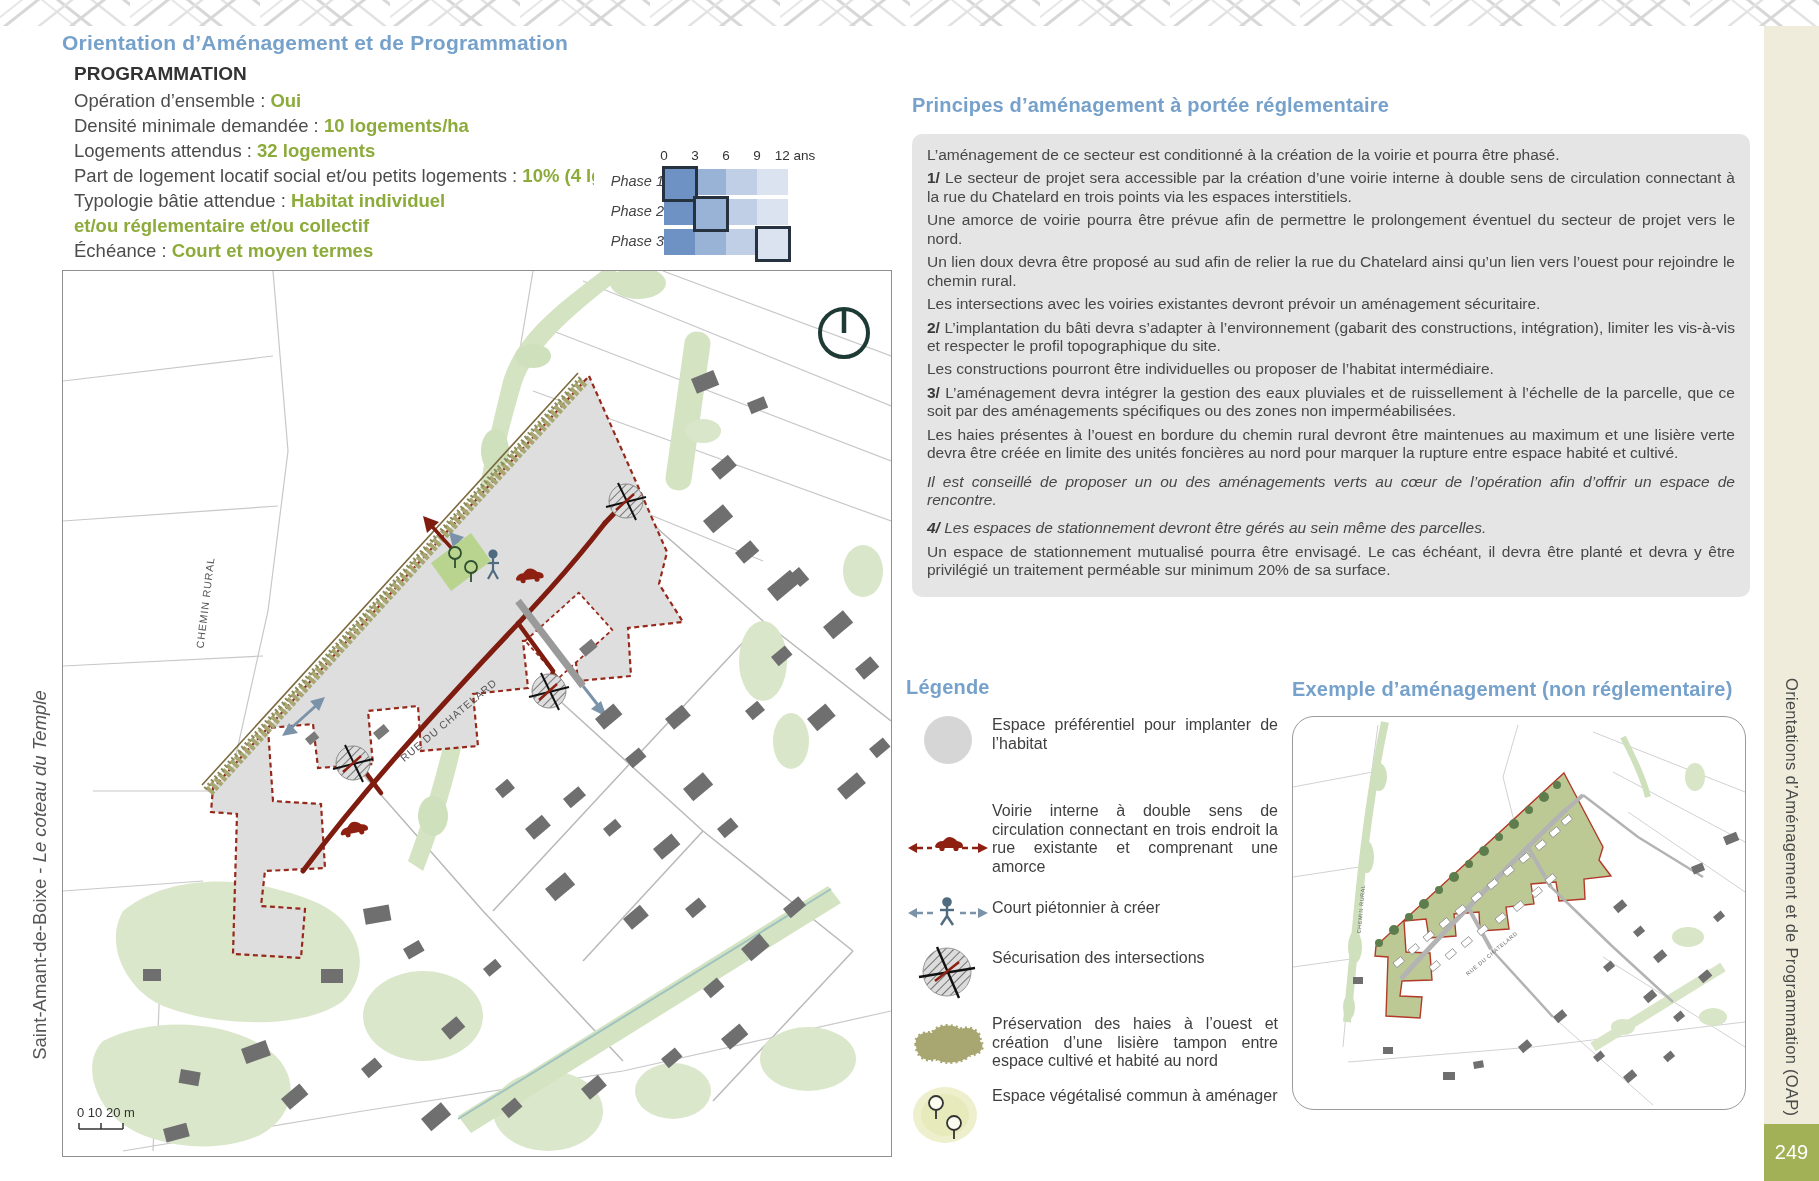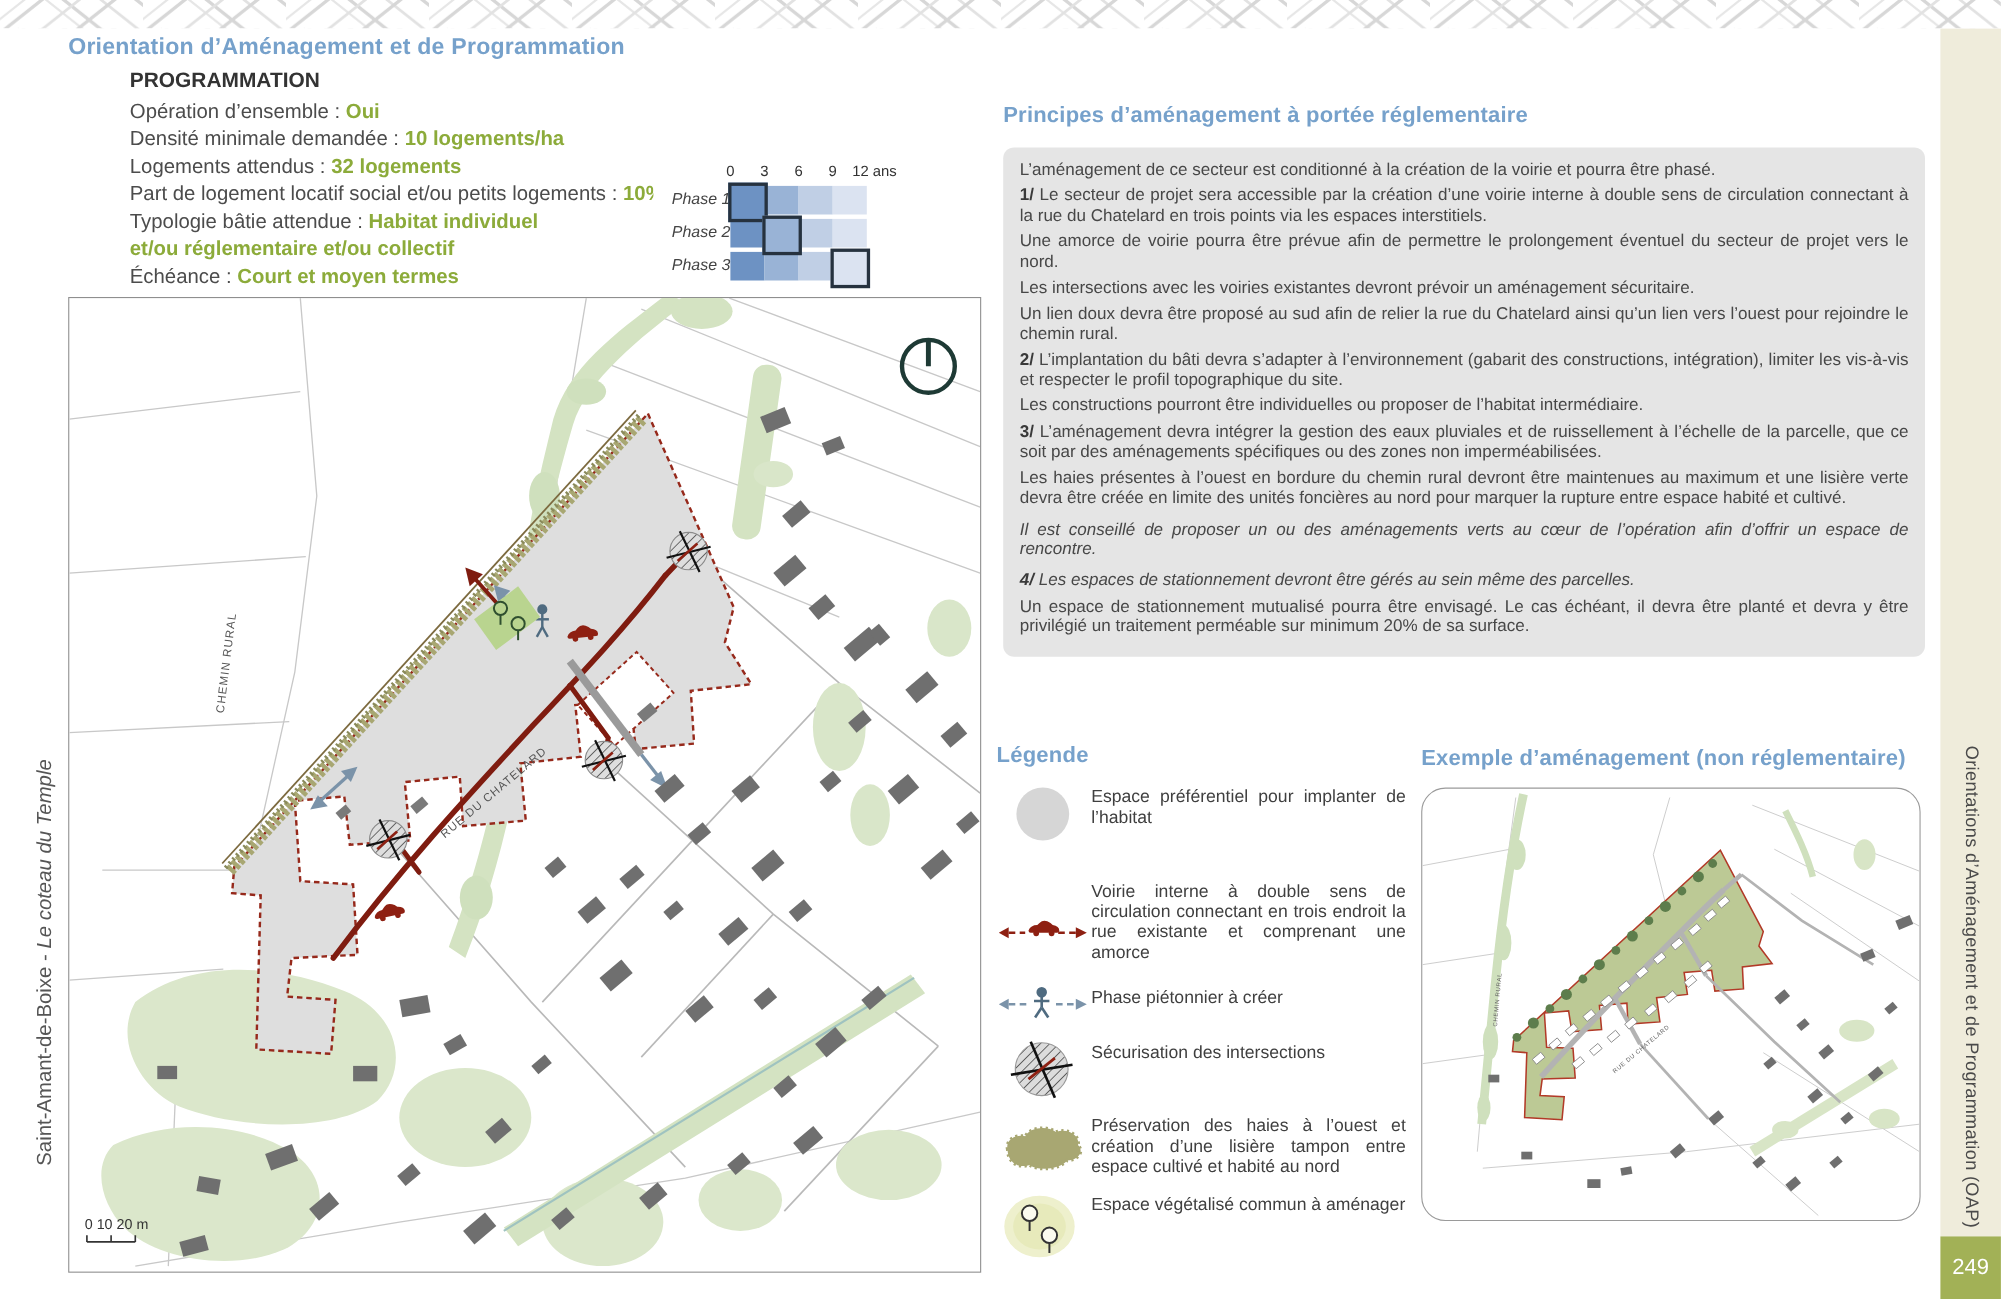--- a/index.html
+++ b/index.html
@@ -3,21 +3,21 @@
 <meta charset="utf-8">
 <style>
   html,body{margin:0;padding:0;background:#fff;}
   body{font-family:"Liberation Sans",sans-serif;color:#4c4c4c;}
   #page{position:relative;width:1819px;height:1181px;background:#fff;overflow:hidden;}
   .abs{position:absolute;}
   
   .blue-title{color:#76a1cb;font-size:21px;letter-spacing:.2px;font-weight:bold;}
   .blue-sub{color:#76a1cb;font-size:20px;letter-spacing:.2px;font-weight:bold;}
   
-  #prog{left:74px;top:61px;font-size:18.5px;line-height:25px;margin-left:44px;}
+  #prog{left:74px;top:61px;font-size:18.5px;line-height:25px;}
   #prog .heading{font-weight:bold;color:#333;font-size:19px;margin-bottom:2px;}
   .prog-row .lab{color:#4c4c4c;}
   .prog-row .val{color:#8cab3a;font-weight:bold;}
   
   #phase-chart{left:594px;top:148px;width:300px;height:122px;background:#fff;z-index:5;}
   #phase-chart .ticks{position:absolute;top:0;left:0;height:18px;width:100%;font-size:13.5px;color:#333;}
   #phase-chart .ticks span{position:absolute;transform:translateX(-50%);white-space:nowrap;}
   .pc-row{position:absolute;left:0;height:28px;width:100%;}
   .pc-label{position:absolute;right:236px;width:70px;text-align:right;font-style:italic;font-size:14.5px;color:#444;top:5px;}
   .pc-cells{position:absolute;left:70px;top:1px;display:flex;}
@@ -348,22 +348,22 @@
         </g>
       </g>
     </svg>
   </div>
 
   <div id="principes-title" class="abs blue-sub">Principes d’aménagement à portée réglementaire</div>
   <div id="principes-box" class="abs">
     <p><b></b><span>L’aménagement de ce secteur est conditionné à la création de la voirie et pourra être phasé.</span></p>
     <p><b>1/</b><span> Le secteur de projet sera accessible par la création d’une voirie interne à double sens de circulation connectant à la rue du Chatelard en trois points via les espaces interstitiels.</span></p>
     <p><b></b><span>Une amorce de voirie pourra être prévue afin de permettre le prolongement éventuel du secteur de projet vers le nord.</span></p>
+    <p><b></b><span>Un lien doux devra être proposé au sud afin de relier la rue du Chatelard ainsi qu’un lien vers l’ouest pour rejoindre le chemin rural.</span></p>
     <p><b></b><span>Les intersections avec les voiries existantes devront prévoir un aménagement sécuritaire.</span></p>
-    <p><b></b><span>Un lien doux devra être proposé au sud afin de relier la rue du Chatelard ainsi qu’un lien vers l’ouest pour rejoindre le chemin rural.</span></p>
     <p><b>2/</b><span> L’implantation du bâti devra s’adapter à l’environnement (gabarit des constructions, intégration), limiter les vis-à-vis et respecter le profil topographique du site.</span></p>
     <p><b></b><span>Les constructions pourront être individuelles ou proposer de l’habitat intermédiaire.</span></p>
     <p><b>3/</b><span> L’aménagement devra intégrer la gestion des eaux pluviales et de ruissellement à l’échelle de la parcelle, que ce soit par des aménagements spécifiques ou des zones non imperméabilisées.</span></p>
     <p><b></b><span>Les haies présentes à l’ouest en bordure du chemin rural devront être maintenues au maximum et une lisière verte devra être créée en limite des unités foncières au nord pour marquer la rupture entre espace habité et cultivé.</span></p>
     <p class="gap"><b></b><span>Il est conseillé de proposer un ou des aménagements verts au cœur de l’opération afin d’offrir un espace de rencontre.</span></p>
     <p class="gap"><b>4/</b><span> Les espaces de stationnement devront être gérés au sein même des parcelles.</span></p>
     <p><b></b><span>Un espace de stationnement mutualisé pourra être envisagé. Le cas échéant, il devra être planté et devra y être privilégié un traitement perméable sur minimum 20% de sa surface.</span></p>
   </div>
 
   <div id="legende-title" class="abs blue-sub">Légende</div>
@@ -408,21 +408,21 @@
           </g>
           <g stroke="#4f6b80" stroke-width="2.4" fill="none">
             <circle cx="39" cy="9" r="3.6" fill="#4f6b80"></circle>
             <line x1="39" y1="13" x2="39" y2="23"></line>
               <line x1="32" y1="17" x2="46" y2="17"></line>
             <line x1="39" y1="23" x2="33" y2="32"></line>
               <line x1="39" y1="23" x2="45" y2="32"></line>
           </g>
         </svg>
       </div>
-      <div class="leg-text">Phase piétonnier à créer</div>
+      <div class="leg-text">Court piétonnier à créer</div>
     </div>
 
     <div class="leg-item single" style="margin-bottom:10px">
       <div class="leg-icon">
         <svg width="64" height="60">
           <defs>
             <pattern id="hatch2" width="6" height="6" patternUnits="userSpaceOnUse" patternTransform="rotate(45)">
               <rect width="6" height="6" fill="#dcdcdc"></rect>
                 <line x1="0" y1="0" x2="0" y2="6" stroke="#555" stroke-width="1.6"></line>
             </pattern>

